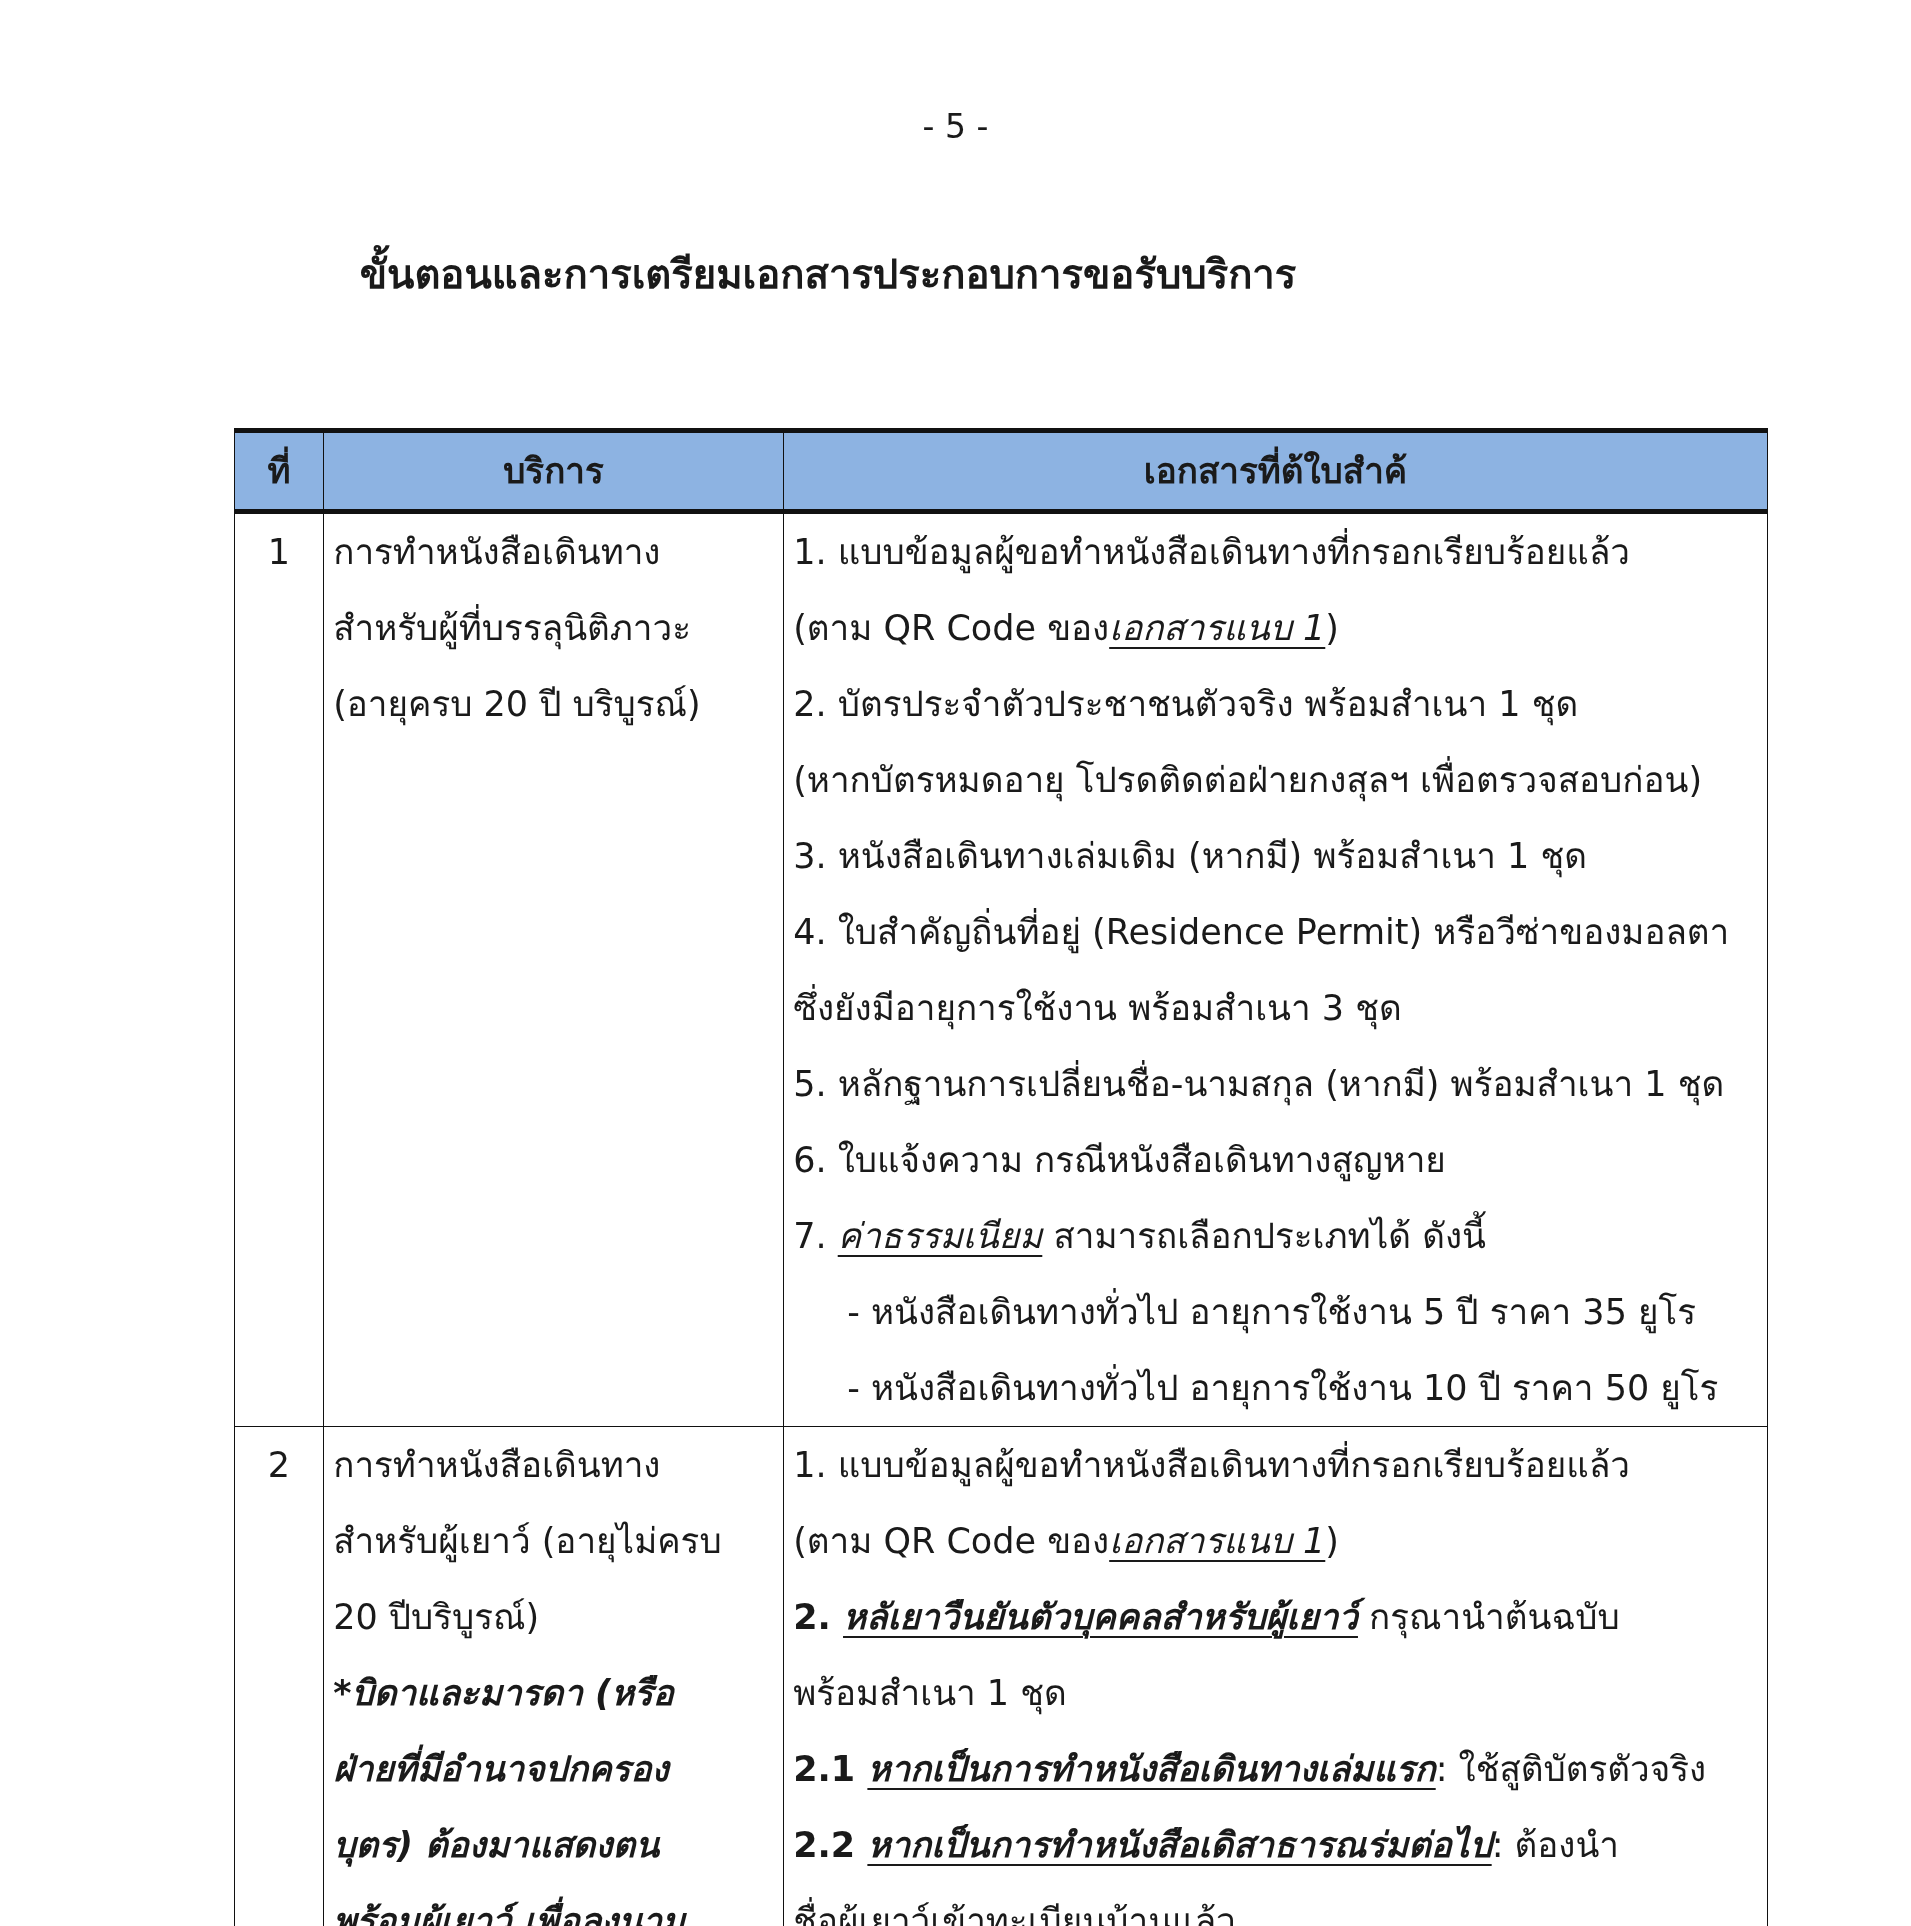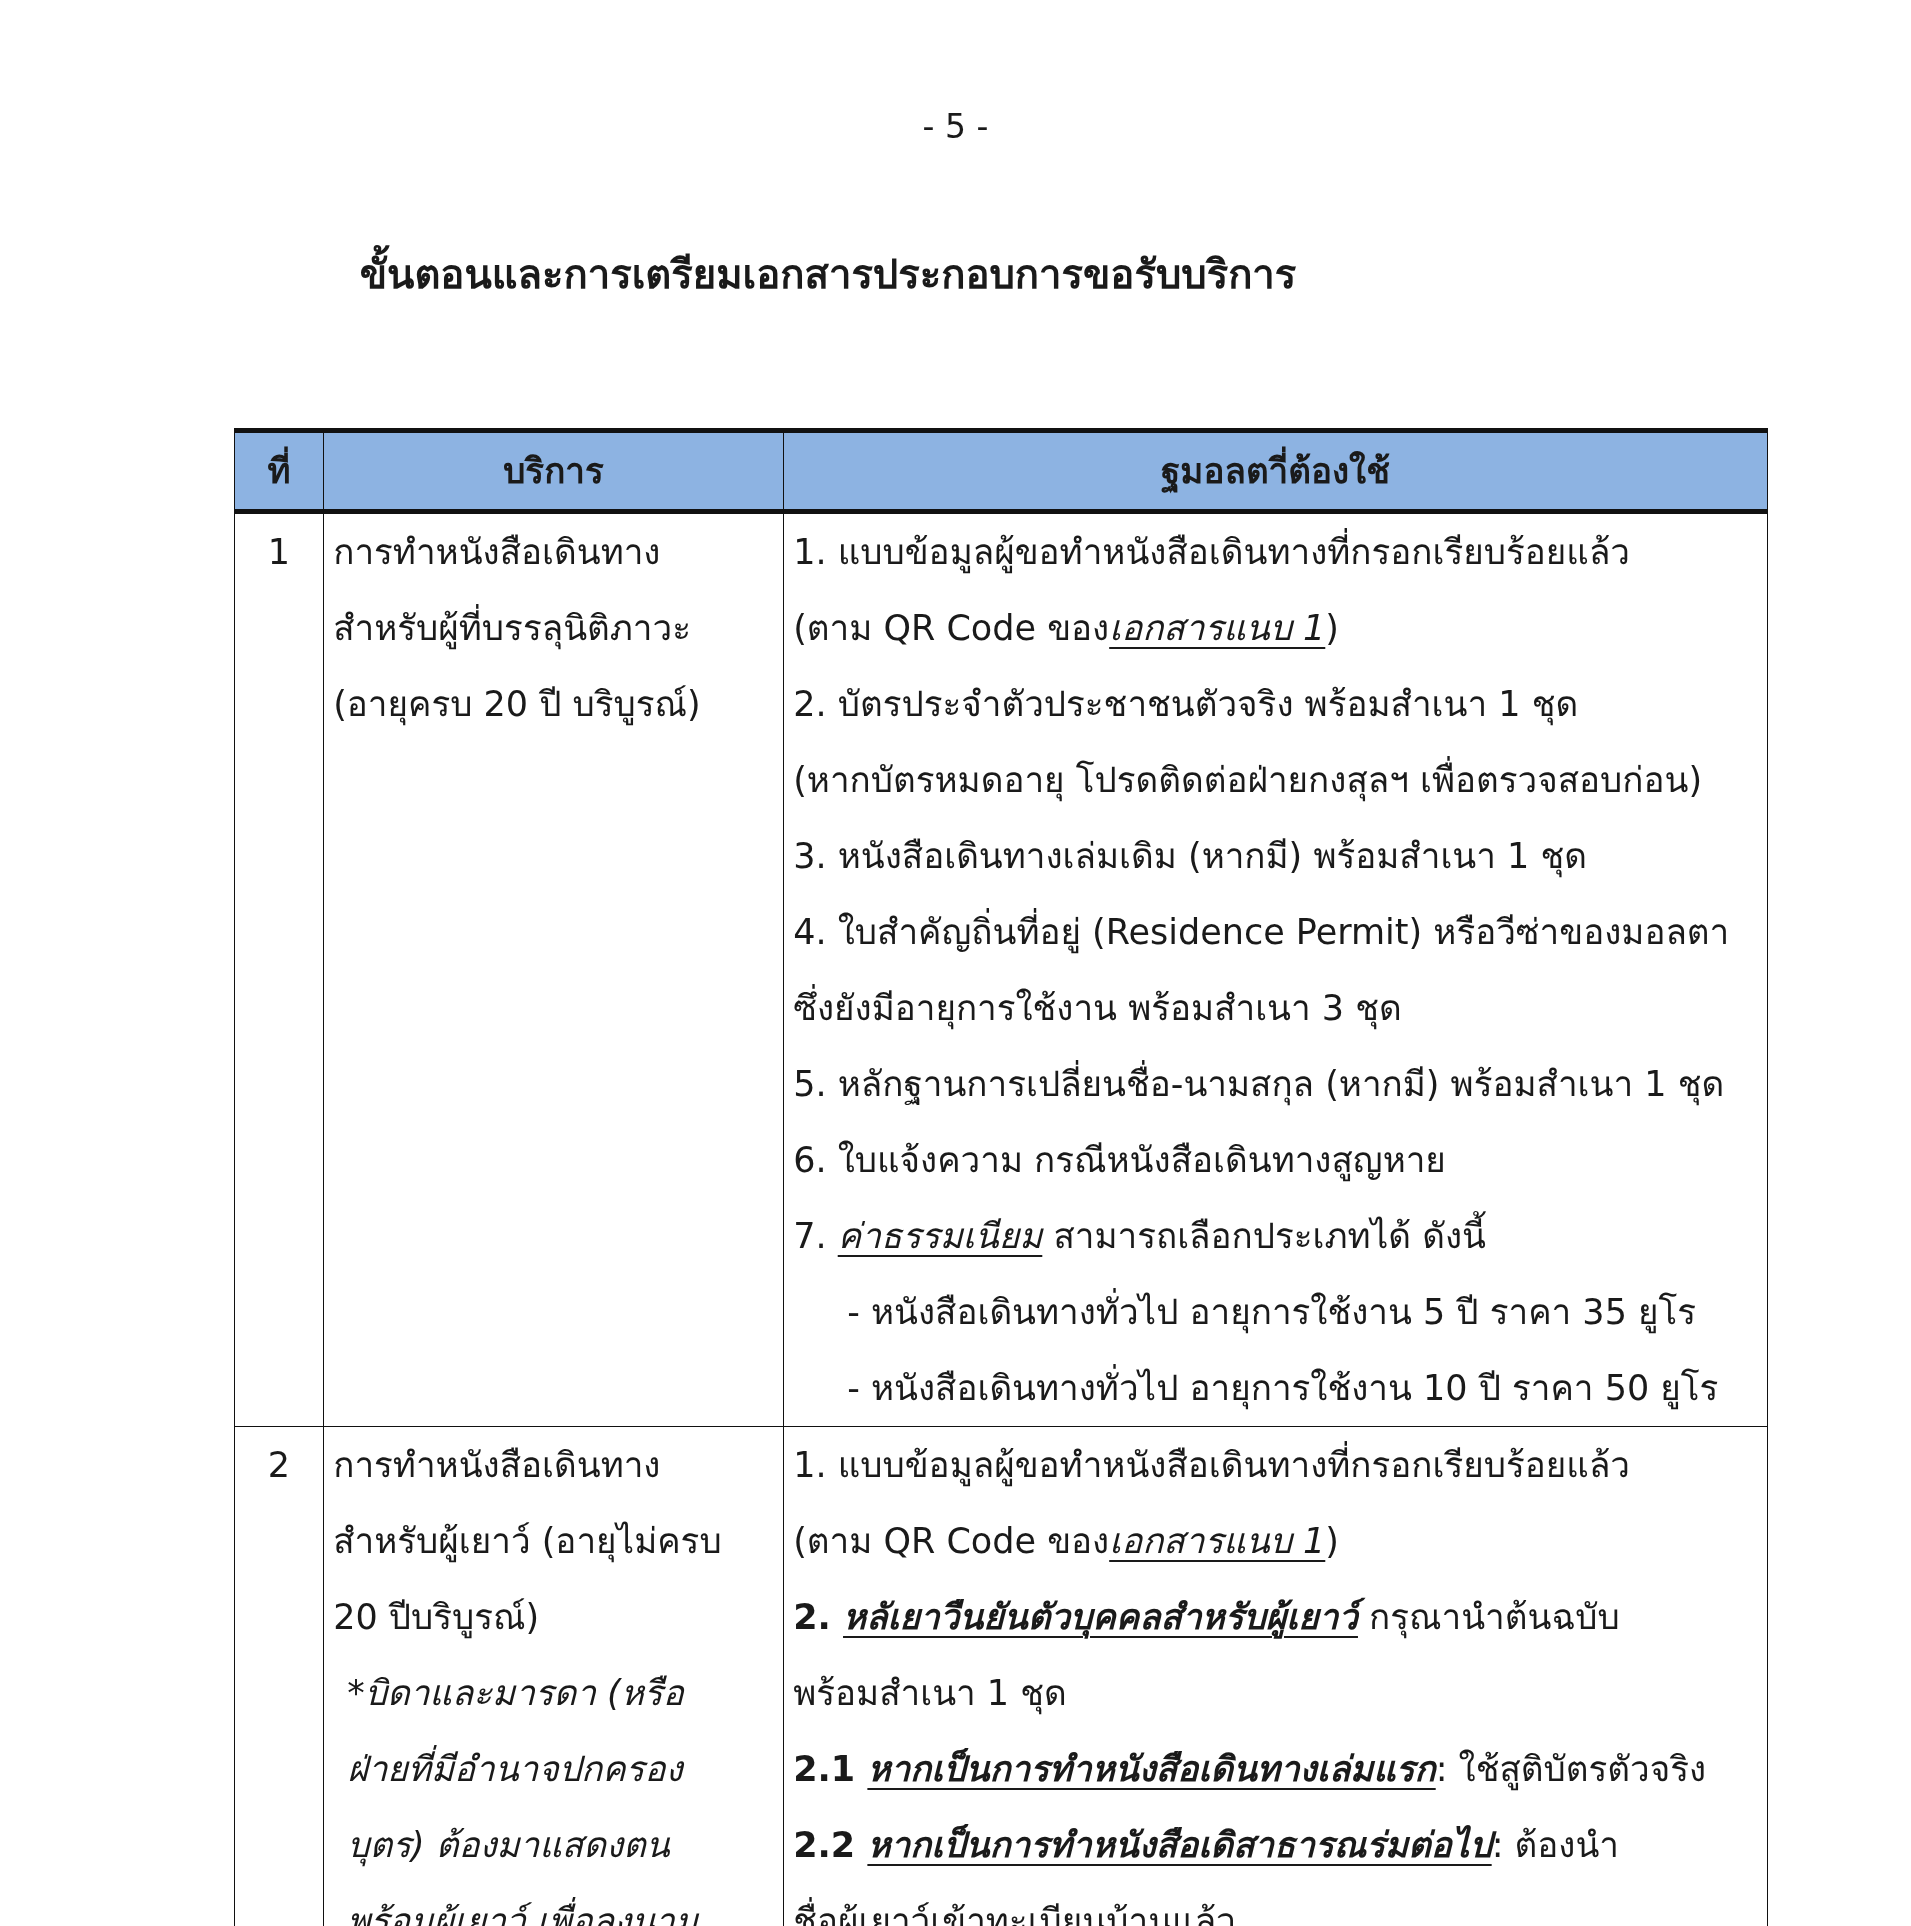--- a/index.html
+++ b/index.html
@@ -31,21 +31,21 @@
   }
   col.c1 { width:89px; }
   col.c2 { width:460px; }
   col.c3 { width:984px; }
   td.num { text-align:center; padding-top:0; }
   td.svc, td.req { padding-top:0; padding-bottom:1.5px; }
   .line { display:block; white-space:nowrap; }
   .indent { padding-left:54px; }
   .u { text-decoration:underline; text-underline-offset:7px; text-decoration-thickness:2.3px;font-style:italic; }
   .b { font-weight:bold; }
-  .bi { font-weight:normal; font-style:italic;margin-left:14px; }
+  .bi { font-weight:bold; font-style:italic; }
   tr.row1 td { height:909px; }
   tr.row2 td { height:1067px; border-bottom:1.9px solid #111; }
 </style>
 </head>
 <body>
 
 <div class="page-num">- 5 -</div>
 
 <div class="title">
   <span class="line">ขั้นตอนและการเตรียมเอกสารประกอบการขอรับบริการ</span>
@@ -54,21 +54,21 @@
 <table class="docs">
   <colgroup>
       <col class="c1">
       <col class="c2">
       <col class="c3">
     </colgroup>
   <thead>
     <tr>
       <th>ที่</th>
       <th>บริการ</th>
-      <th>ฐมอลตาี่ต้องใช้</th>
+      <th>เอกสารที่ต้ใบสำค้</th>
     </tr>
   </thead>
   <tbody>
     <tr class="row1">
       <td class="num">1</td>
       <td class="svc">
         <span class="line">การทำหนังสือเดินทาง</span>
         <span class="line">สำหรับผู้ที่บรรลุนิติภาวะ</span>
         <span class="line">(อายุครบ 20 ปี บริบูรณ์)</span>
       </td>

